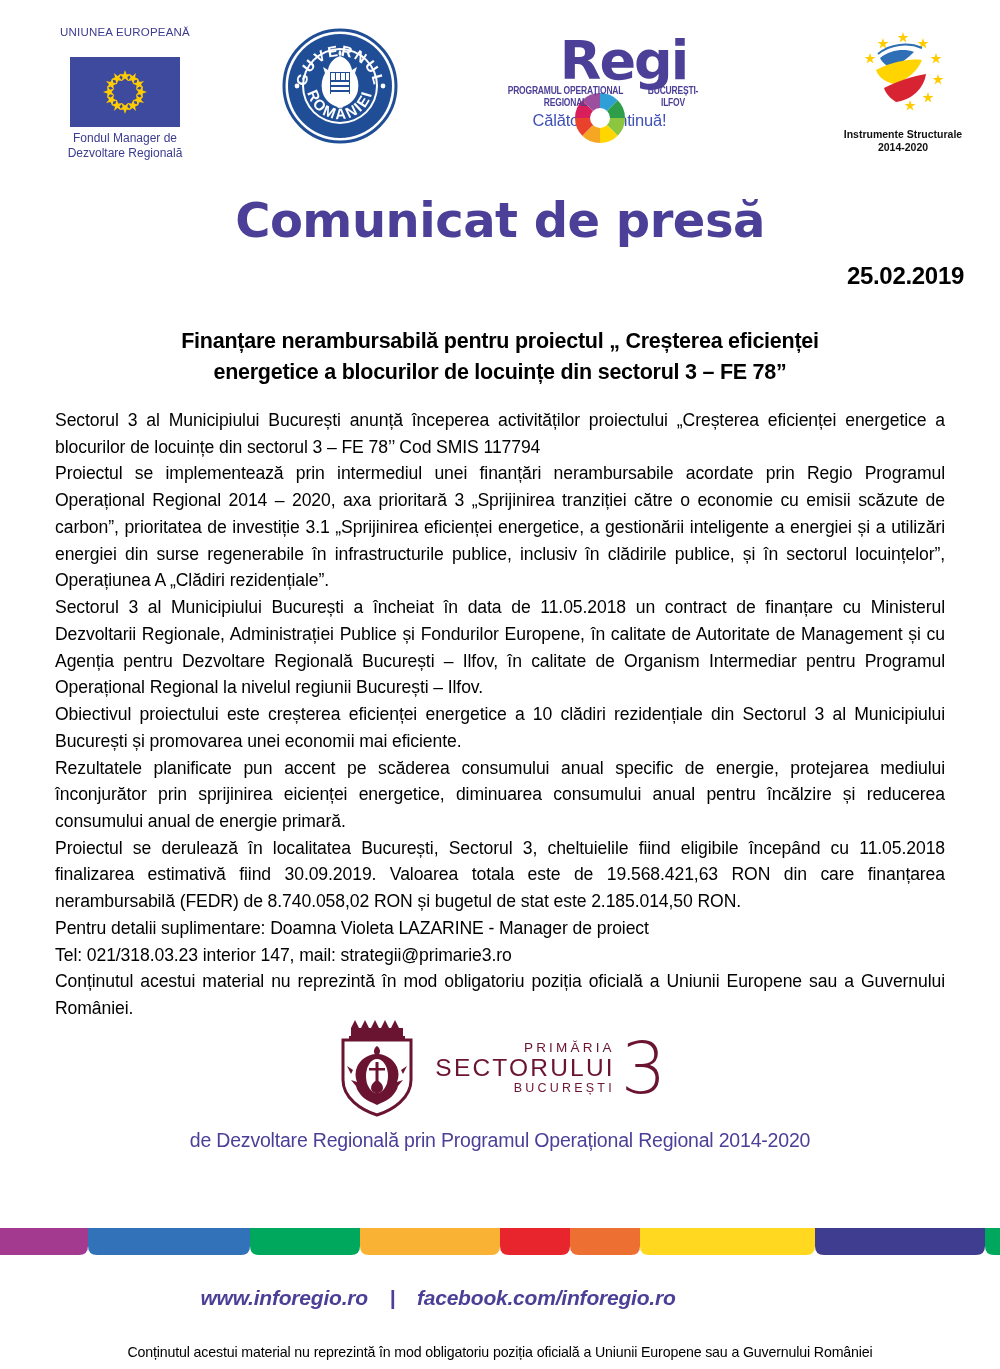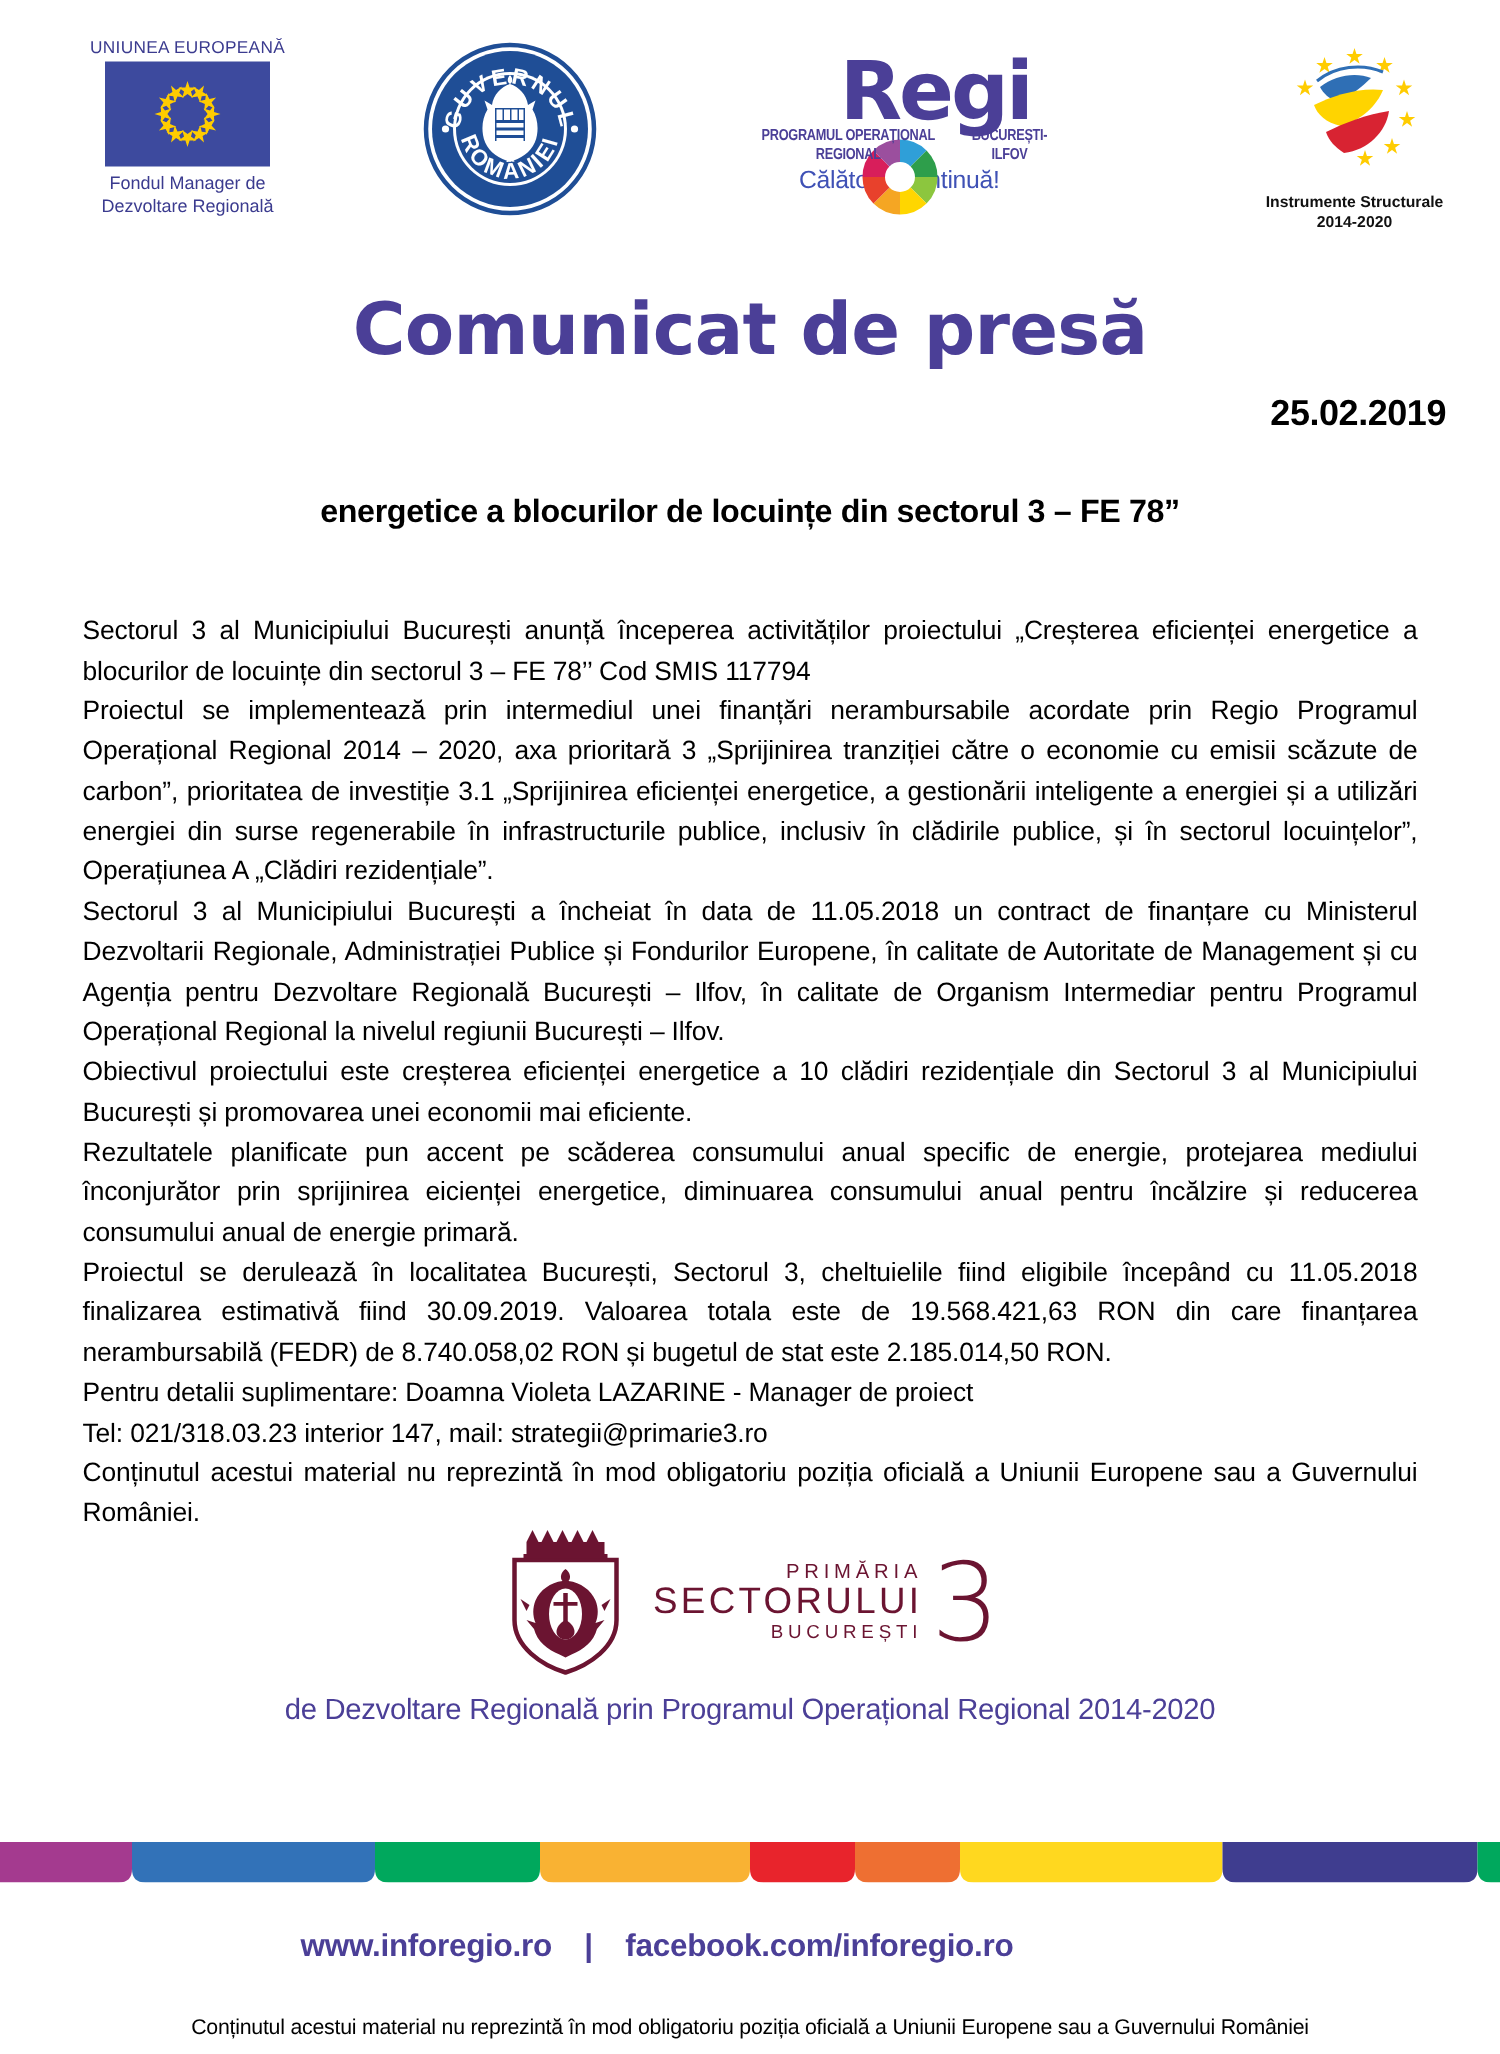--- a/index.html
+++ b/index.html
@@ -27,21 +27,21 @@
     position: absolute;
     text-align: center;
   }
 
   
   .eu-logo { left: 30px; top: 26px; width: 190px; }
   .eu-caption-top {
     font-size: 11.5px;
     color: #3b3b8f;
     letter-spacing: .2px;
-    margin-bottom: 3px;
+    margin-bottom: 19px;
     text-align: center;
   }
   .eu-flag {
     width: 110px; height: 70px;
     background: #3d4a9e;
     margin: 0 auto;
     position: relative;
   }
   .eu-flag svg { display: block; }
   .eu-caption-bot {
@@ -197,20 +197,21 @@
 
   
   .footer-links {
     position: absolute;
     top: 1286px; left: 0; width: 876px;
     text-align: center;
     font-size: 21px;
     font-weight: bold;
     color: #4b3f97;
     letter-spacing: -0.2px;
+    font-style: italic;
   }
   .footer-links .sep {
     display: inline-block;
     margin: 0 16px;
     font-weight: bold;
   }
   .footer-note {
     position: absolute;
     top: 1344px; left: 0; width: 1000px;
     text-align: center;
@@ -329,20 +330,21 @@
       <div>Instrumente Structurale</div>
       <div>2014-2020</div>
     </div>
   </div>
 </div>
 
 <div class="main-title">Comunicat de presă</div>
 <div class="doc-date">25.02.2019</div>
 
 <div class="subtitle">
+  <div>Finanțare nerambursabilă pentru proiectul „ Creșterea eficienței</div>
   <div>energetice a blocurilor de locuințe din sectorul 3 – FE 78”</div>
 </div>
 
 <div class="body-text">
   <p>Sectorul 3 al Municipiului București anunță începerea activităților proiectului „Creșterea eficienței energetice a blocurilor de locuințe din sectorul 3 – FE 78’’ Cod SMIS 117794</p>
   <p>Proiectul se implementează prin intermediul unei finanțări nerambursabile acordate prin Regio Programul Operațional Regional 2014 – 2020, axa prioritară 3 „Sprijinirea tranziției către o economie cu emisii scăzute de carbon”, prioritatea de investiție 3.1 „Sprijinirea eficienței energetice, a gestionării inteligente a energiei și a utilizări energiei din surse regenerabile în infrastructurile publice, inclusiv în clădirile publice, și în sectorul locuințelor”, Operațiunea A „Clădiri rezidențiale”.</p>
   <p>Sectorul 3 al Municipiului București a încheiat în data de 11.05.2018 un contract de finanțare cu Ministerul Dezvoltarii Regionale, Administrației Publice și Fondurilor Europene, în calitate de Autoritate de Management și cu Agenția pentru Dezvoltare Regională București – Ilfov, în calitate de Organism Intermediar pentru Programul Operațional Regional la nivelul regiunii București – Ilfov.</p>
   <p>Obiectivul proiectului este creșterea eficienței energetice a 10 clădiri rezidențiale din Sectorul 3 al Municipiului București și promovarea unei economii mai eficiente.</p>
   <p>Rezultatele planificate pun accent pe scăderea consumului anual specific de energie, protejarea mediului înconjurător prin sprijinirea eicienței energetice, diminuarea consumului anual pentru încălzire și reducerea consumului anual de energie primară.</p>
   <p>Proiectul se derulează în localitatea București, Sectorul 3, cheltuielile fiind eligibile începând cu 11.05.2018 finalizarea estimativă fiind 30.09.2019. Valoarea totala este de 19.568.421,63 RON din care finanțarea nerambursabilă (FEDR) de 8.740.058,02 RON și bugetul de stat este 2.185.014,50 RON.</p>

